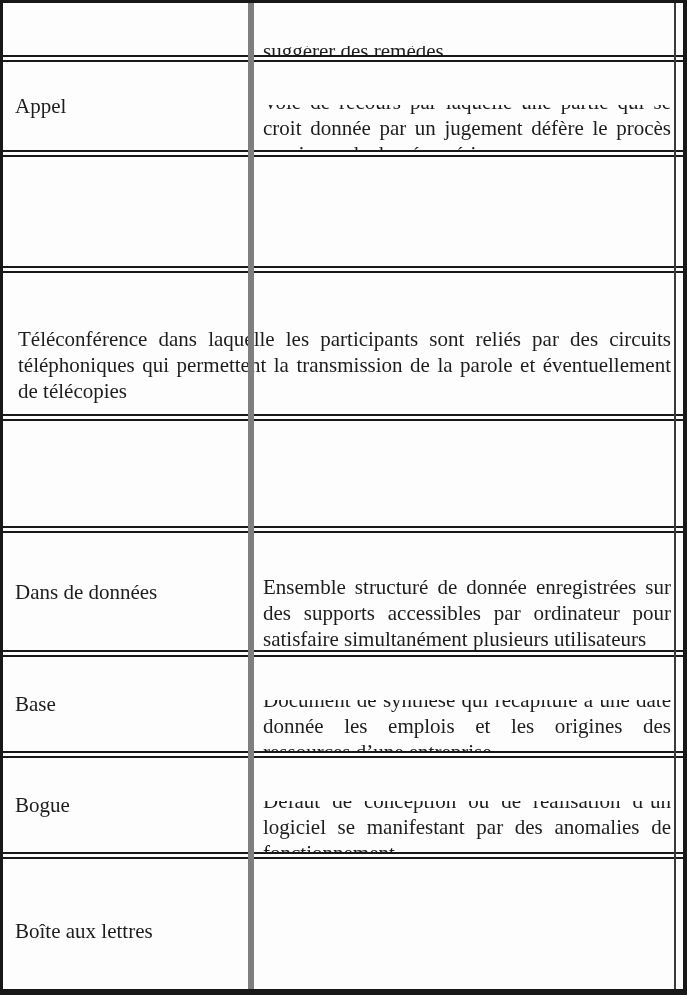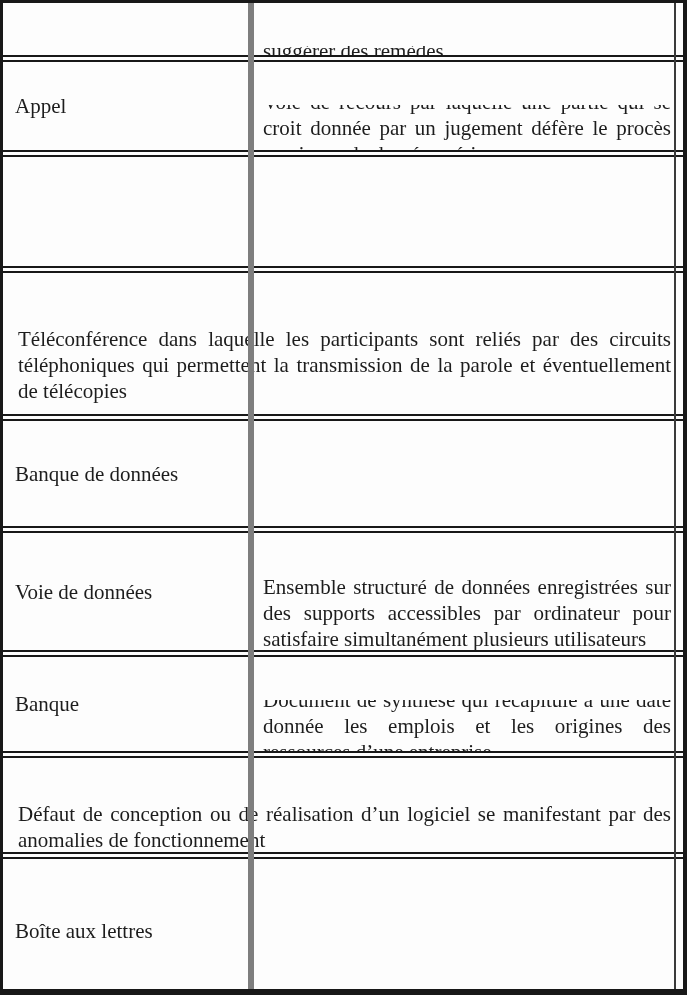--- a/index.html
+++ b/index.html
@@ -114,44 +114,44 @@
     </div>
   </div>
 
   <div class="row r3">
     <div class="cell def">
       <span class="text">Téléconférence dans laquelle les participants sont reliés par des circuits téléphoniques qui permettent la transmission de la parole et éventuellement de télécopies</span>
     </div>
   </div>
 
   <div class="row r4">
-    <div class="cell term">
-      <span class="text">Banque de données</span>
-    </div>
   </div>
 
   <div class="row r5">
     <div class="cell term">
-      <span class="text">Voie de données</span>
+      <span class="text">Dans de données</span>
     </div>
     <div class="cell def">
-      <span class="text">Ensemble structuré de données enregistrées sur des supports accessibles par ordinateur pour satisfaire simultanément plusieurs utilisateurs</span>
+      <span class="text">Ensemble structuré de donnée enregistrées sur des supports accessibles par ordinateur pour satisfaire simultanément plusieurs utilisateurs</span>
     </div>
   </div>
 
   <div class="row r6">
     <div class="cell term">
-      <span class="text">Banque</span>
+      <span class="text">Base</span>
     </div>
     <div class="cell def">
       <span class="text">Document de synthèse qui récapitule à une date donnée les emplois et les origines des ressources d’une entreprise</span>
     </div>
   </div>
 
   <div class="row r7">
+    <div class="cell term">
+      <span class="text">Bogue</span>
+    </div>
     <div class="cell def">
       <span class="text">Défaut de conception ou de réalisation d’un logiciel se manifestant par des anomalies de fonctionnement</span>
     </div>
   </div>
 
   <div class="row r8">
     <div class="cell term">
       <span class="text">Boîte aux lettres</span>
     </div>
   </div>

